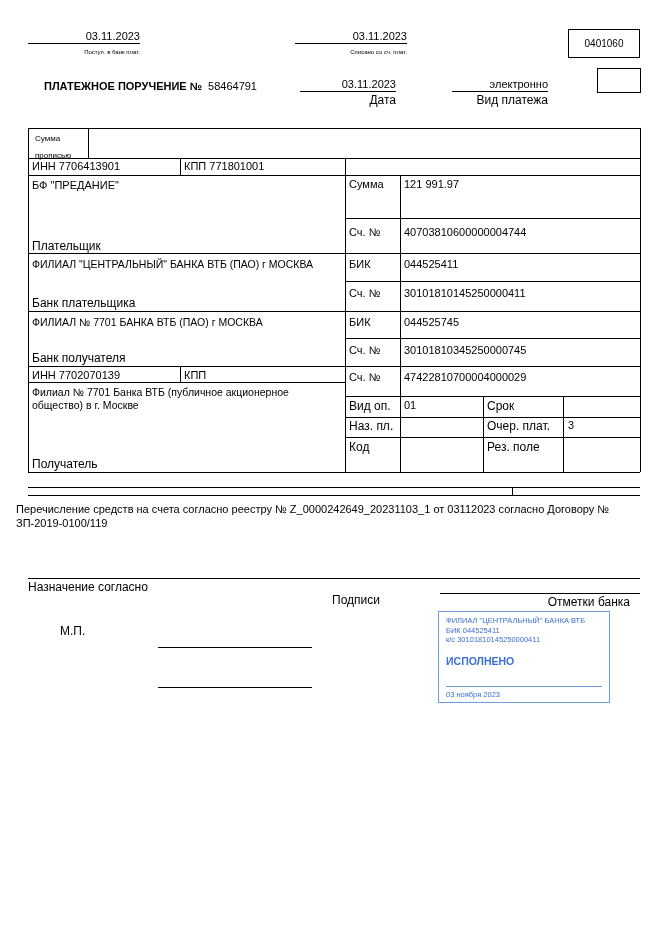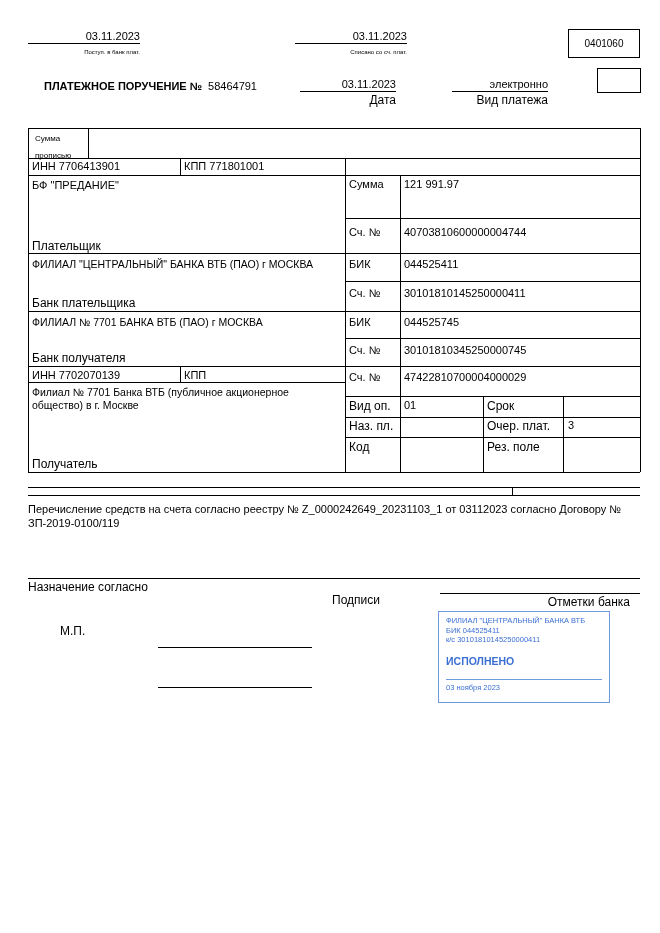--- a/index.html
+++ b/index.html
@@ -15,21 +15,21 @@
   .hl{position:absolute;height:0;border-top:1px solid #000;}
   .vl{position:absolute;width:0;border-left:1px solid #000;}
   .ul{border-bottom:1px solid #000;}
   .box{position:absolute;border:1px solid #000;box-sizing:border-box;
        display:flex;align-items:center;justify-content:center;}
   .words-rect{position:absolute;border:1px solid #000;border-bottom:none;box-sizing:border-box;}
   .stamp{position:absolute;left:438px;top:611px;width:172px;height:92px;
          border:1px solid #6f9ae0;box-sizing:border-box;color:#3a6fd4;
          padding:4px 7px;font-size:7.5px;line-height:9.5px;}
   .stamp .status{font-weight:bold;font-size:10.5px;margin-top:10px;line-height:13px;}
-  .stamp .sdate{margin-top:11px;border-top:1px solid #6f9ae0;padding-top:3px;}
+  .stamp .sdate{margin-top:18px;border-top:1px solid #6f9ae0;padding-top:3px;}
 </style>
 </head>
 <body>
 
 <div class="page">
 
   <div class="t center ul" style="left:28px;top:30px;width:112px">03.11.2023</div>
   <div class="t tiny center" style="left:28px;top:46px;width:112px">Поступ. в банк плат.</div>
   <div class="t center ul" style="left:295px;top:30px;width:112px">03.11.2023</div>
   <div class="t tiny center" style="left:295px;top:46px;width:112px">Списано со сч. плат.</div>
@@ -109,21 +109,21 @@
   <div class="t small" style="left:349px;top:420px">Наз. пл.</div>
   <div class="t small" style="left:487px;top:420px">Очер. плат.</div>
   <div class="t" style="left:568px;top:419px">3</div>
   <div class="t small" style="left:349px;top:441px">Код</div>
   <div class="t small" style="left:487px;top:441px">Рез. поле</div>
 
   <div class="hl" style="left:28px;top:487px;width:612px"></div>
   <div class="hl" style="left:28px;top:495px;width:612px"></div>
   <div class="vl" style="left:512px;top:487px;height:8px"></div>
 
-  <div class="t wrap" style="left:28px;top:502px;width:600px;line-height:14px">Перечисление средств на счета согласно реестру № Z_0000242649_20231103_1 от 03112023 согласно Договору № ЗП-2019-0100/119</div>
+  <div class="t wrap" style="left:16px;top:502px;width:600px;line-height:14px">Перечисление средств на счета согласно реестру № Z_0000242649_20231103_1 от 03112023 согласно Договору № ЗП-2019-0100/119</div>
   <div class="hl" style="left:28px;top:578px;width:612px"></div>
   <div class="t small" style="left:28px;top:581px">Назначение согласно</div>
 
   <div class="t small center" style="left:160px;top:594px;width:220px">Подписи</div>
   <div class="hl" style="left:440px;top:593px;width:200px"></div>
   <div class="t small center" style="left:430px;top:596px;width:200px">Отметки банка</div>
   <div class="t small" style="left:60px;top:625px">М.П.</div>
   <div class="hl" style="left:158px;top:647px;width:154px"></div>
   <div class="hl" style="left:158px;top:687px;width:154px"></div>
 

